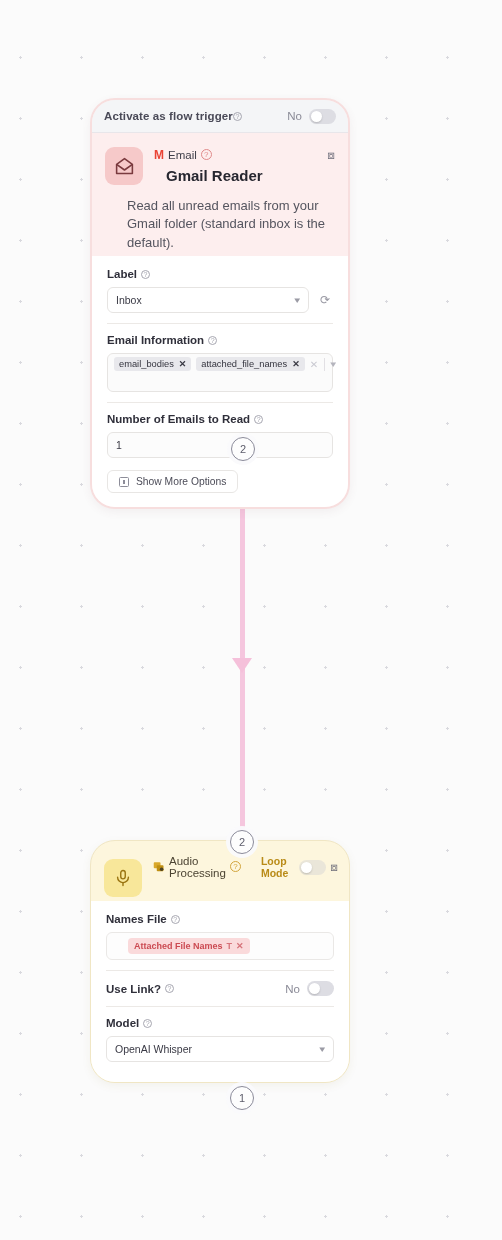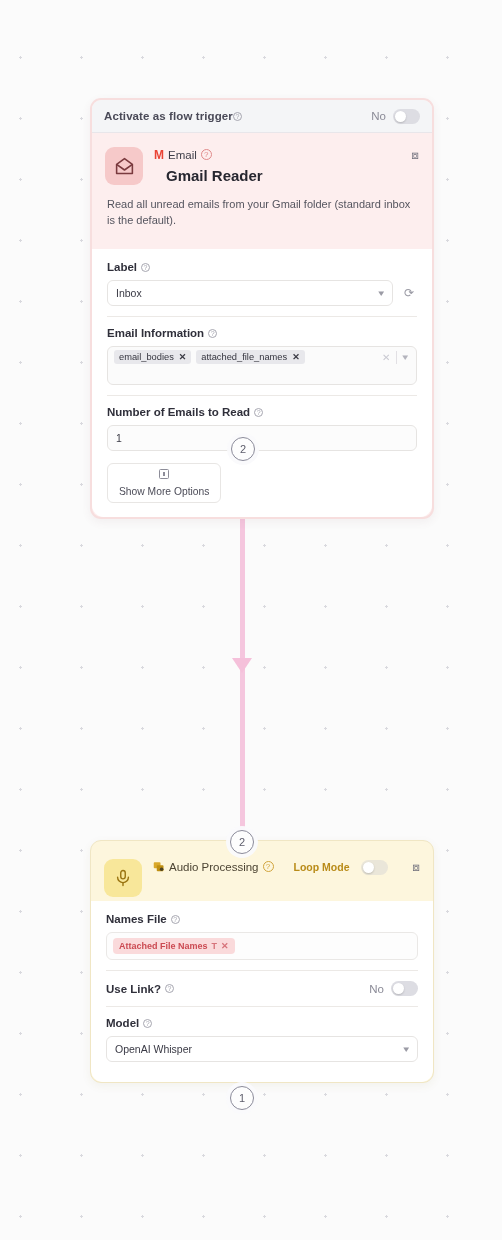--- a/index.html
+++ b/index.html
@@ -46,22 +46,22 @@
     box-shadow: 0 0 0 4px rgba(250,250,252,0.95);
     z-index: 6;
   }
   .badge-a { left: 231px; top: 437px; }
   .badge-b { left: 230px; top: 830px; }
   .badge-c { left: 230px; top: 1086px; }
 
   
   .node {
     position: absolute;
-    width: 344px;
-    border-radius: 11px;
+    width: 260px;
+    border-radius: 25px;
     overflow: hidden;
     z-index: 3;
   }
   .node-gmail {
     left: 90px; top: 98px;
     background: #fdeeee;
     border: 2px solid #f7dede;
     box-shadow: 0 3px 10px rgba(120,70,80,0.07);
   }
   .node-stt {
@@ -142,23 +142,24 @@
     line-height: 1;
   }
   .node-title {
     font-size: 15px; font-weight: bold;
     color: #26262f;
     margin-top: 5px;
     padding-left: 12px;
   }
 
   .node-desc {
-    font-size: 11px; line-height: 1.42;
+    font-size: 13px; line-height: 1.42;
     color: #55555f;
-    padding: 8px 13px 21px 15px;
+    padding: 8px 13px 4px 15px;
+    margin-left: 20px;
   }
 
   
   .node-body { padding: 2px 15px 14px 15px; }
   .field { padding-top: 10px; }
   .field.divided { border-top: 1px solid #ece9e6; margin-top: 10px; }
   .field-label-row {
     display: flex; align-items: center; gap: 4px;
     margin-bottom: 7px;
   }
@@ -234,20 +235,21 @@
     background: #fdfdfd;
     padding: 0 6px;
   }
   .var-chip {
     display: inline-flex; align-items: center; gap: 4px;
     background: #fadadb;
     border-radius: 4px;
     padding: 3px 6px;
     font-size: 9px; font-weight: bold;
     color: #cb4a52;
+    margin-left: 15px;
   }
   .var-chip .t-ico { color: #d6737a; font-size: 9px; }
   .var-chip .x { color: #d6737a; font-size: 9px; }
 
   
   .inline-toggle {
     display: flex; align-items: center;
   }
   .inline-toggle .right {
     margin-left: auto; display: flex; align-items: center; gap: 7px;
@@ -255,21 +257,21 @@
   .inline-toggle .no-text { font-size: 11.5px; color: #8b8b97; }
 
   
   .showmore {
     display: inline-flex; align-items: center; gap: 7px;
     border: 1px solid #e8e6e4;
     border-radius: 6px;
     background: #fff;
     padding: 5px 11px;
     margin-top: 12px;
-    font-size: 10.3px; color: #4c4c58; flex-direction: column;
+    font-size: 10.3px; color: #4c4c58;
   }
   .sm-ico {
     width: 10px; height: 10px;
     border: 1.2px solid #8d8d99;
     border-radius: 1.5px;
     position: relative;
   }
   .sm-ico:after {
     content:""; position:absolute; left:2.5px; top:2px;
     width: 2px; height: 4px; background: #8d8d99;

